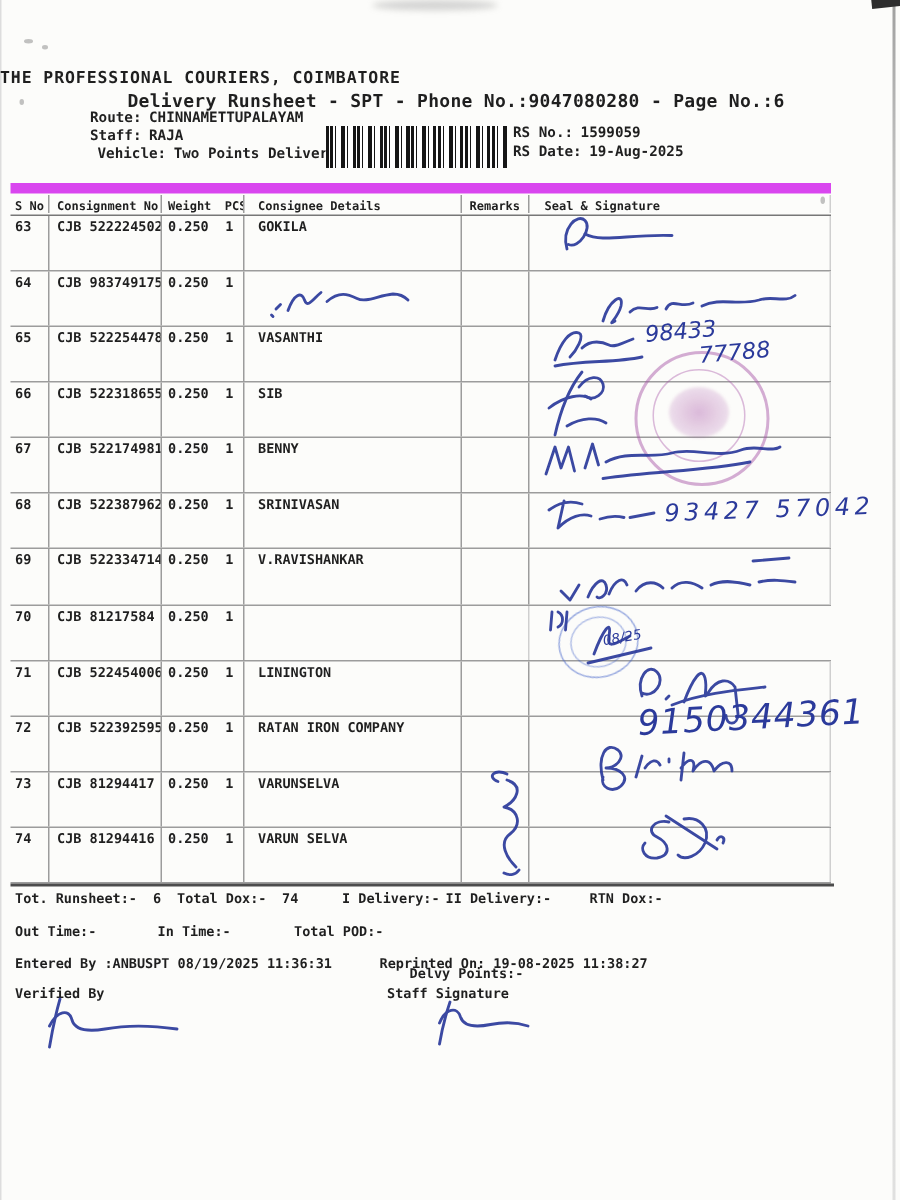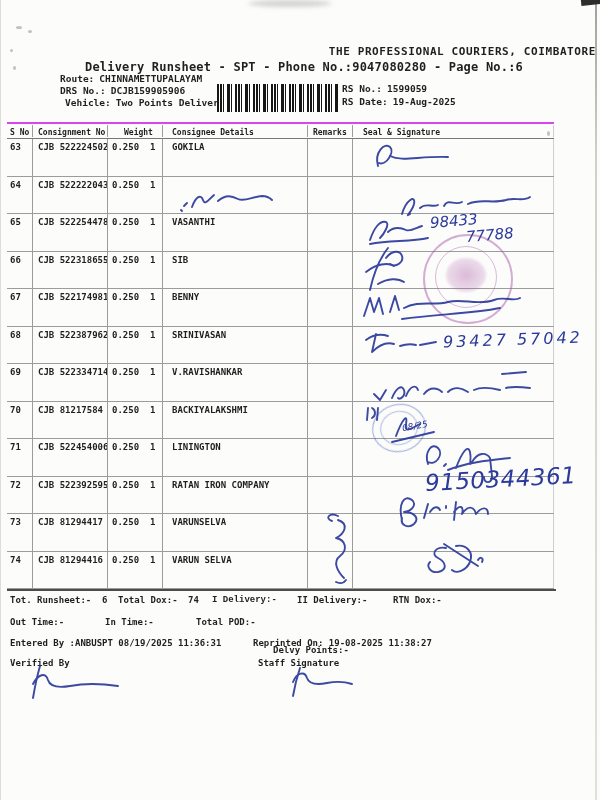--- a/index.html
+++ b/index.html
@@ -11,56 +11,56 @@
   
   .right-edge { position:absolute; left:595px; top:0; width:2px; height:100%;
     background:linear-gradient(#555 0%, #aaa 20%, #c9c9c9 100%); opacity:.55; }
   .left-edge { position:absolute; left:0; top:0; width:1px; height:100%; background:#ddd; }
   .top-smudge { position:absolute; left:248px; top:0; width:84px; height:7px;
     background:rgba(110,110,110,.28); filter:blur(2px); border-radius:50%; }
   .corner-mark { position:absolute; left:581px; top:-3px; width:20px; height:8px;
     background:#2d2d2d; transform:rotate(-6deg); }
   .speck { position:absolute; background:#9a9a9a; opacity:.6; border-radius:50%; }
   
-  .doc-title { position:absolute; top:45px; left:0; width:596px; text-align:right;
+  .doc-title { position:absolute; top:45px; left:0; width:596px; text-align:left;
     font-size:11px; font-weight:700; letter-spacing:.6px; }
   .doc-subtitle { position:absolute; top:60px; left:0; width:608px; text-align:center;
     font-size:12px; font-weight:700; letter-spacing:.2px; }
   .meta-left { position:absolute; left:13px; top:73px; font-size:9.5px; font-weight:700;margin-left:47px; }
   .meta-left .mline { height:12px; line-height:12px; white-space:nowrap; }
   .meta-left .mline.indent { padding-left:5px; }
   .meta-left .mval { margin-left:5px; }
   .barcode { position:absolute; left:217px; top:84px; width:121px; height:28px;
     background:repeating-linear-gradient(90deg,
       #161616 0 2px, #fff 2px 3px, #161616 3px 5px, #fff 5px 6px,
       #161616 6px 7px, #fff 7px 10px, #161616 10px 13px, #fff 13px 14px,
       #161616 14px 15px, #fff 15px 18px); }
   .meta-right { position:absolute; left:342px; top:82px; font-size:9.5px; font-weight:700; }
   .meta-right .mline { height:13px; line-height:13px; white-space:nowrap; }
   .meta-right .mval { margin-left:5px; }
   
   .sheet-table { position:absolute; left:7px; top:122px; width:547px; height:467px;
     display:flex; flex-direction:column; }
   .t-head { display:grid; grid-template-columns:26px 75px 55px 145px 45px 1fr;
-    height:14px; border-top:2px solid #d946ef; border-bottom:1px solid #777;
+    height:14px; border-top:7px solid #d946ef; border-bottom:1px solid #777;
     font-size:8px; font-weight:700; align-items:center; }
   .t-body { flex:1; display:flex; flex-direction:column; }
   .t-row { flex:1; display:grid; grid-template-columns:26px 75px 55px 145px 45px 1fr;
     border-bottom:1px solid #9c9c9c; font-size:9px; font-weight:700; }
   .cell { border-right:1px solid #9c9c9c; padding-top:3px; overflow:hidden; }
   .cell.last { border-right:1px solid #cfcfcf; }
   .c-sno { padding-left:3px; }
   .c-con { padding-left:5px; white-space:nowrap; }
   .c-wp { display:flex; }
   .c-wp .w { padding-left:4px; }
   .c-wp .p { margin-left:11px; }
   .c-cons { padding-left:9px; white-space:nowrap; }
   .c-rem { padding-left:5px; }
   .c-seal { padding-left:10px; }
-  .h-wp { display:flex;margin-left:12px; }
+  .h-wp { display:flex; }
   .h-wp .w { padding-left:4px; }
   .h-wp .p { margin-left:9px; }
   .t-head .c-sno { padding-left:3px; }
   .heavy-rule { position:absolute; left:7px; top:589px; width:549px; height:2px; background:#4c4c4c; }
   
   .sumline { position:absolute; font-size:9px; font-weight:700; white-space:nowrap; }
   .sumline span { position:absolute; white-space:nowrap; }
   
   .ink { position:absolute; left:0; top:0; width:600px; height:800px; pointer-events:none; }
   .ink svg { position:absolute; left:0; top:0; }
@@ -95,21 +95,21 @@
   <div class="speck" style="left:547px;top:131px;width:3px;height:5px;"></div>
 
   <div class="doc-title">THE PROFESSIONAL COURIERS, COIMBATORE</div>
   <div class="doc-subtitle">Delivery Runsheet - SPT - Phone No.:9047080280 - Page No.:6</div>
 
   <div class="meta-left">
     <div class="mline">
       <span>Route:</span><span class="mval">CHINNAMETTUPALAYAM</span>
     </div>
     <div class="mline">
-      <span>DRS No.:</span><span class="mval">DCJB159905906</span>
+      <span>Staff:</span><span class="mval">RAJA</span>
     </div>
     <div class="mline indent">
       <span>Vehicle:</span><span class="mval">Two Points Delivery</span>
     </div>
   </div>
 
   <div class="barcode"></div>
 
   <div class="meta-right">
     <div class="mline">
@@ -140,21 +140,21 @@
         <span class="w">0.250</span>
         <span class="p">1</span>
       </div>
       <div class="cell c-cons">GOKILA</div>
       <div class="cell c-rem"></div>
       <div class="cell last c-seal"></div>
     </div>
 
     <div class="t-row">
       <div class="cell c-sno">64</div>
-      <div class="cell c-con">CJB 522222043</div>
+      <div class="cell c-con">CJB 983749175</div>
       <div class="cell c-wp">
         <span class="w">0.250</span>
         <span class="p">1</span>
       </div>
       <div class="cell c-cons"></div>
       <div class="cell c-rem"></div>
       <div class="cell last c-seal"></div>
     </div>
 
     <div class="t-row">
@@ -217,21 +217,20 @@
       <div class="cell last c-seal"></div>
     </div>
 
     <div class="t-row">
       <div class="cell c-sno">70</div>
       <div class="cell c-con">CJB 81217584</div>
       <div class="cell c-wp">
         <span class="w">0.250</span>
         <span class="p">1</span>
       </div>
-      <div class="cell c-cons">BACKIYALAKSHMI</div>
       <div class="cell c-rem"></div>
       <div class="cell last c-seal"></div>
     </div>
 
     <div class="t-row">
       <div class="cell c-sno">71</div>
       <div class="cell c-con">CJB 522454006</div>
       <div class="cell c-wp">
         <span class="w">0.250</span>
         <span class="p">1</span>
@@ -278,21 +277,21 @@
     </div>
   </div>
   </div>
   <div class="heavy-rule"></div>
 
   <div class="sumline" style="top:595px;">
     <span style="left:10px;">Tot. Runsheet:-</span>
     <span style="left:102px;">6</span>
     <span style="left:118px;">Total Dox:-</span>
     <span style="left:188px;">74</span>
-    <span style="left:212px;font-family:Liberation Mono, monospace;">I Delivery:-</span>
+    <span style="left:228px;">I Delivery:-</span>
     <span style="left:297px;">II Delivery:-</span>
     <span style="left:393px;">RTN Dox:-</span>
   </div>
   <div class="sumline" style="top:617px;">
     <span style="left:10px;">Out Time:-</span>
     <span style="left:105px;">In Time:-</span>
     <span style="left:196px;">Total POD:-</span>
     <span style="left:273px;margin-top:28px;">Delvy Points:-</span>
   </div>
   <div class="sumline" style="top:638px;">

